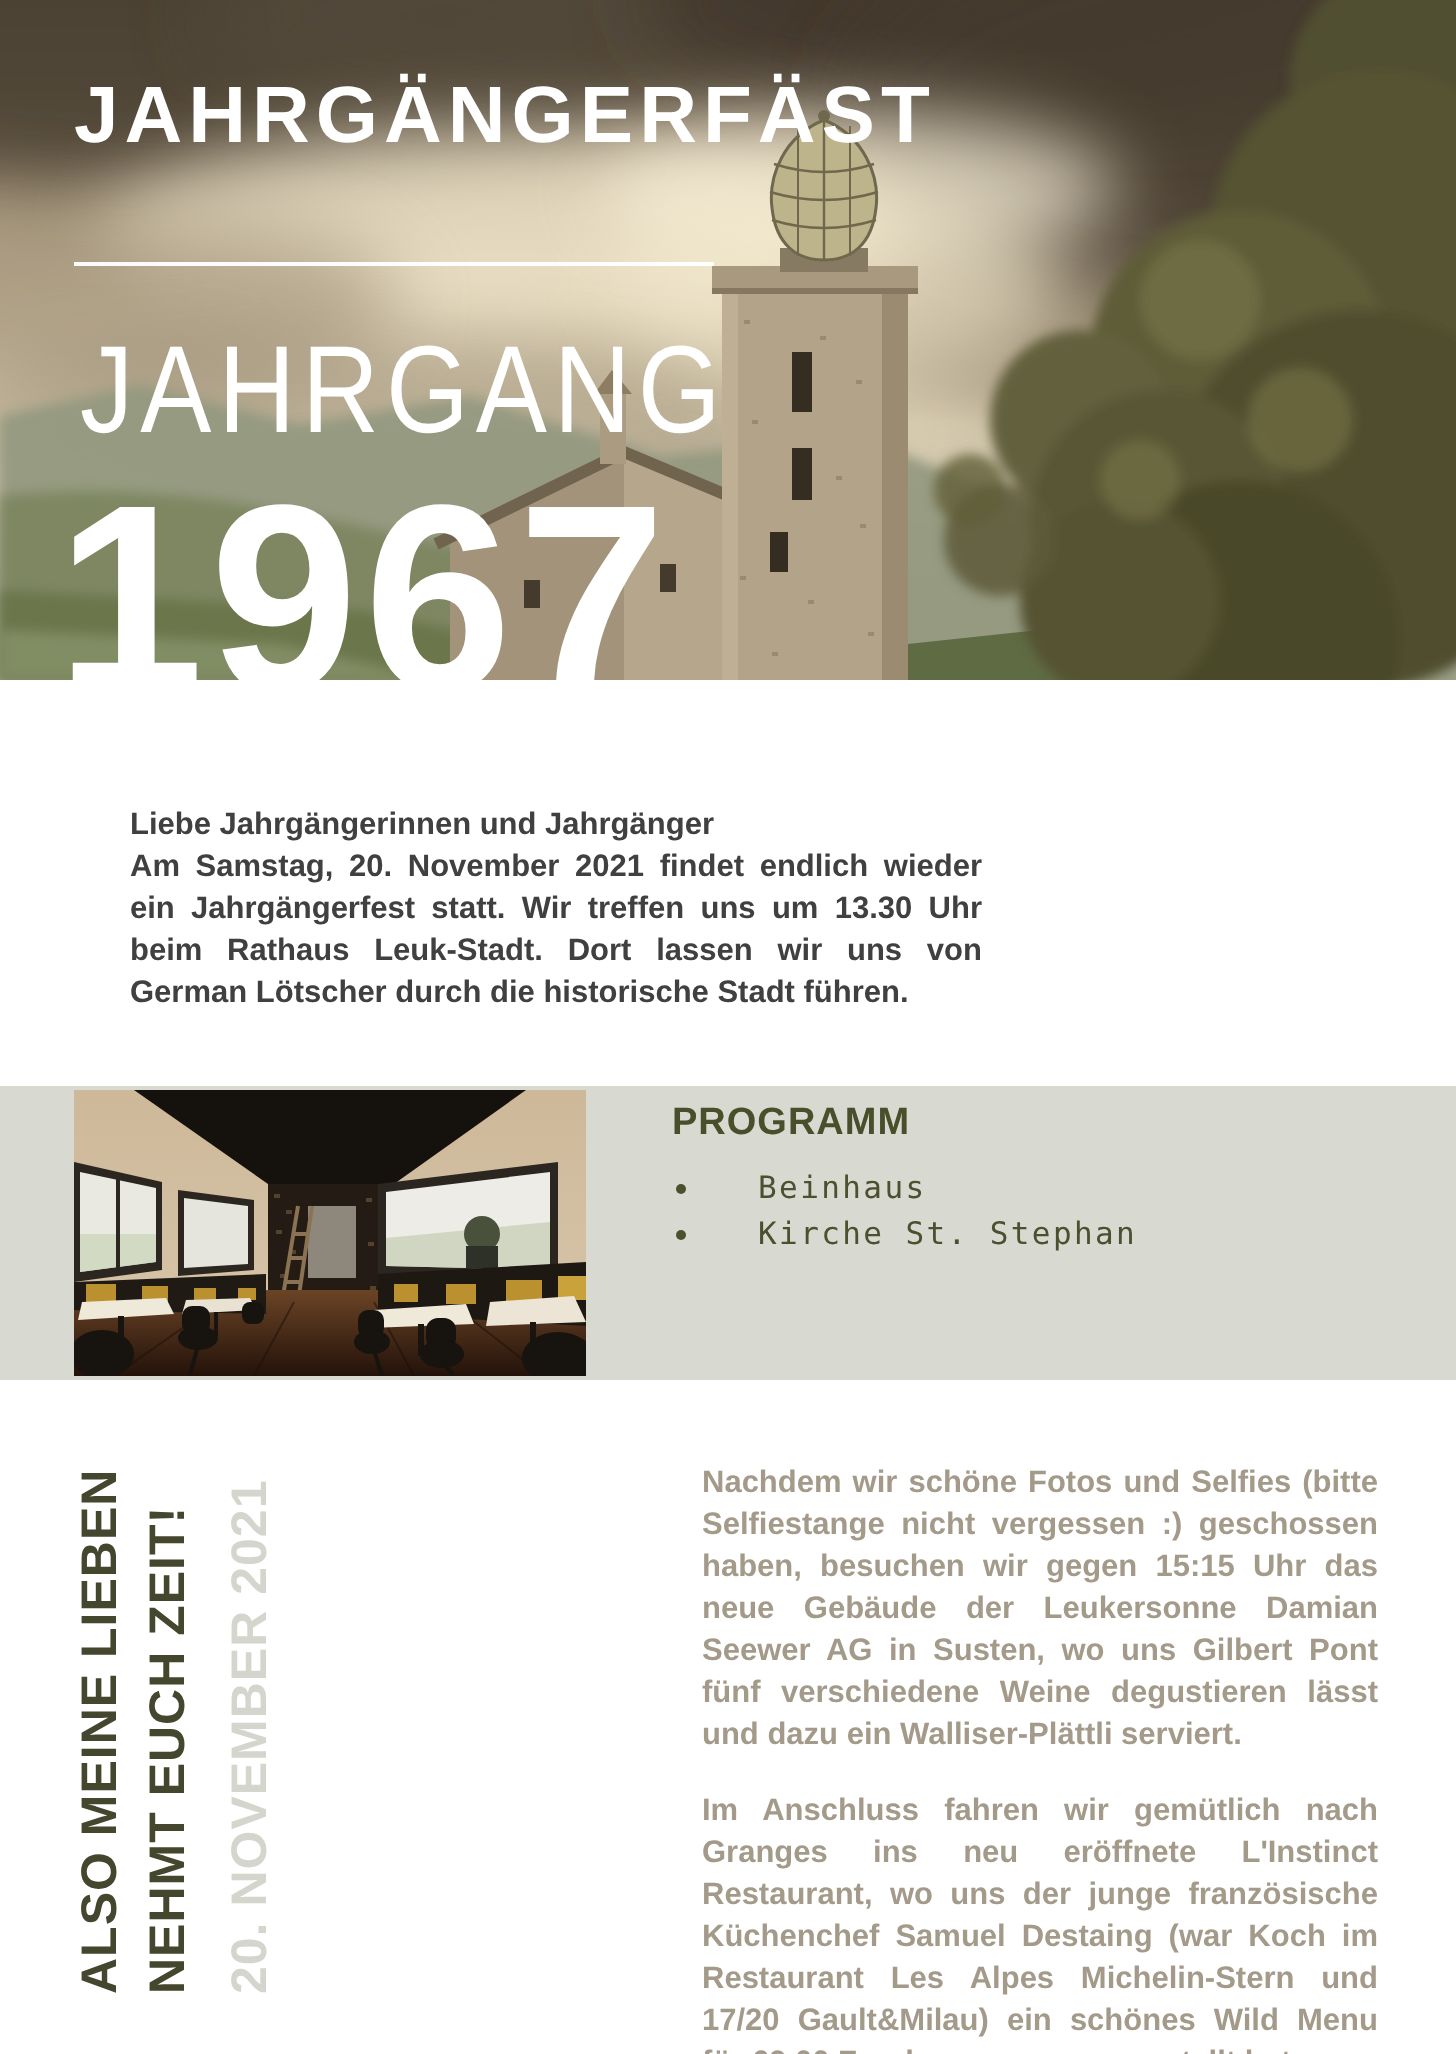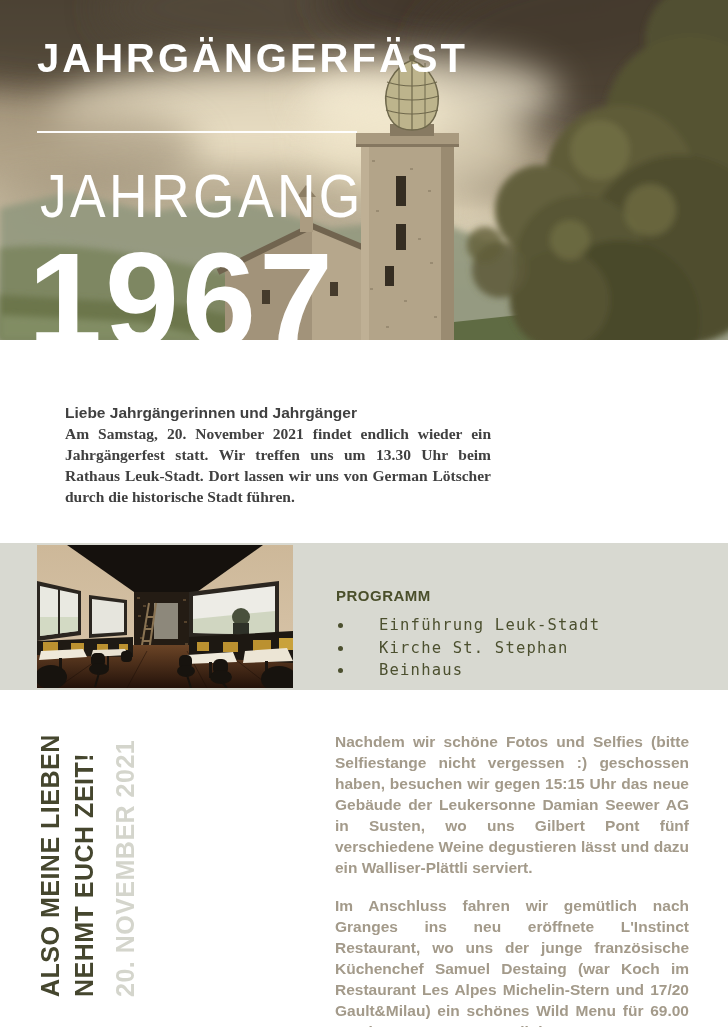--- a/index.html
+++ b/index.html
@@ -22,48 +22,48 @@
   .hero-year {
     position:absolute; left:28px; top:234px; color:#ffffff;
     font-size:133px; font-weight:700; letter-spacing:3px; line-height:1; white-space:nowrap;text-align:center;
   }
 
   
   .intro {
     position:absolute; left:37px; top:402px; width:426px;
     color:#404040; font-size:15.5px; font-weight:600; line-height:21px;margin-left:28px;
   }
-  .intro p { text-align:justify; hyphens:auto;font-family:Liberation Serif, serif; -webkit-hyphens:auto; }
+  .intro p { text-align:justify; hyphens:auto; -webkit-hyphens:auto; }
 
   
   .band { position:absolute; left:0; top:543px; width:728px; height:147px; background:#d8d9d1; }
   .photo { position:absolute; left:37px; top:545px; width:256px; height:143px; overflow:hidden; }
   .photo svg { width:100%; height:100%; display:block; }
   .program { position:absolute; left:336px; top:551px; width:360px; }
-  .program-heading { color:#4a4f2b; font-size:15px; font-weight:700; letter-spacing:.5px;margin-top:36px; }
+  .program-heading { color:#4a4f2b; font-size:19px; font-weight:700; letter-spacing:.5px; }
   .program-list { list-style:none; margin-top:10px; }
   .program-list li { display:flex; align-items:flex-start; color:#4c502f; font-family:"DejaVu Sans Mono", monospace; font-size:15.5px; letter-spacing:1.2px; line-height:22.5px; }
   .bullet { width:43px; flex:0 0 43px; position:relative; }
   .bullet::after { content:""; position:absolute; left:2px; top:9px; width:5px; height:5px; border-radius:50%; background:#4c502f; }
 
   
   .vertical {
     position:absolute; left:33px; top:997px; width:272px;
     transform:rotate(-90deg); transform-origin:0 0;
     font-weight:700; font-size:25px; letter-spacing:.5px; line-height:34px;
     color:#45462e; white-space:nowrap;
   }
   .vertical .date { color:#d4d5cc; margin-top:7px; }
 
   
   .details {
     position:absolute; left:335px; top:731px; width:354px;
     color:#a39a8a; font-size:15.5px; font-weight:600; line-height:21px;
   }
-  .details p { text-align:justify; hyphens:auto; -webkit-hyphens:auto; }
+  .details p { text-align:justify; hyphens:auto;margin-left:16px; -webkit-hyphens:auto; }
   .details p + p { margin-top:17px; }
 </style>
 </head>
 <body>
 
 <div class="hero">
   <svg viewBox="0 0 728 340" preserveAspectRatio="none" aria-hidden="true">
     <defs>
       <linearGradient id="sky" x1="0" y1="0" x2="0" y2="1">
         <stop offset="0" stop-color="#5e5243"></stop>
@@ -260,30 +260,26 @@
       <line x1="150" y1="130" x2="154" y2="143" stroke="#17130e" stroke-width="2"></line>
       <line x1="184" y1="136" x2="190" y2="143" stroke="#17130e" stroke-width="2"></line>
     </g>
   </svg>
 </div>
 <div class="program">
   <div class="program-heading">PROGRAMM</div>
   <ul class="program-list">
     <li>
         <span class="bullet"></span>
-        <span>Einführung Leuk-Stadt</span>
+        <span>Beinhaus</span>
       </li>
     <li>
         <span class="bullet"></span>
         <span>Kirche St. Stephan</span>
       </li>
-    <li>
-        <span class="bullet"></span>
-        <span>Beinhaus</span>
-      </li>
   </ul>
 </div>
 
 <div class="vertical">
   <div>ALSO MEINE LIEBEN</div>
   <div>NEHMT EUCH ZEIT!</div>
   <div class="date">20. NOVEMBER 2021</div>
 </div>
 
 <div class="details">

